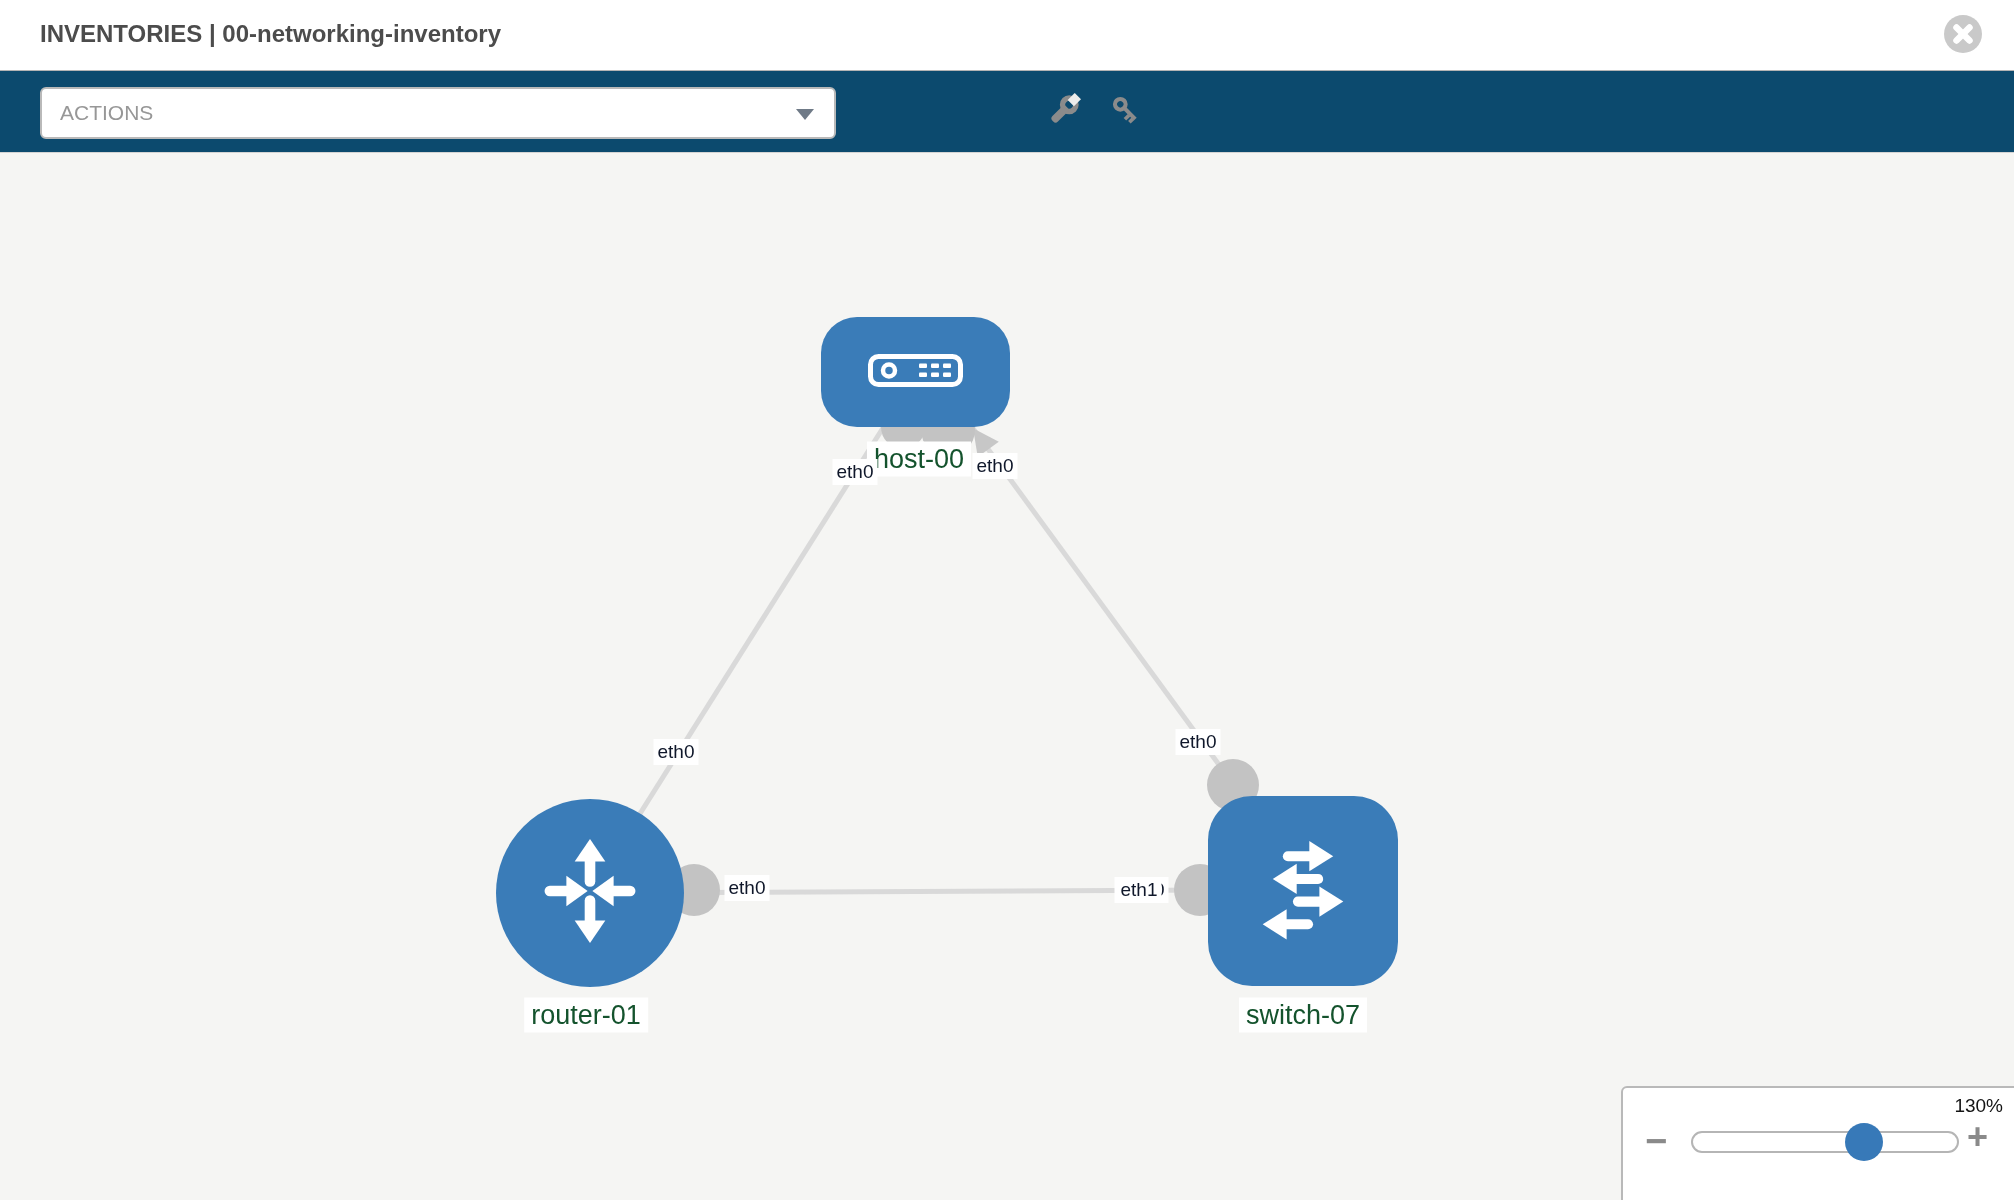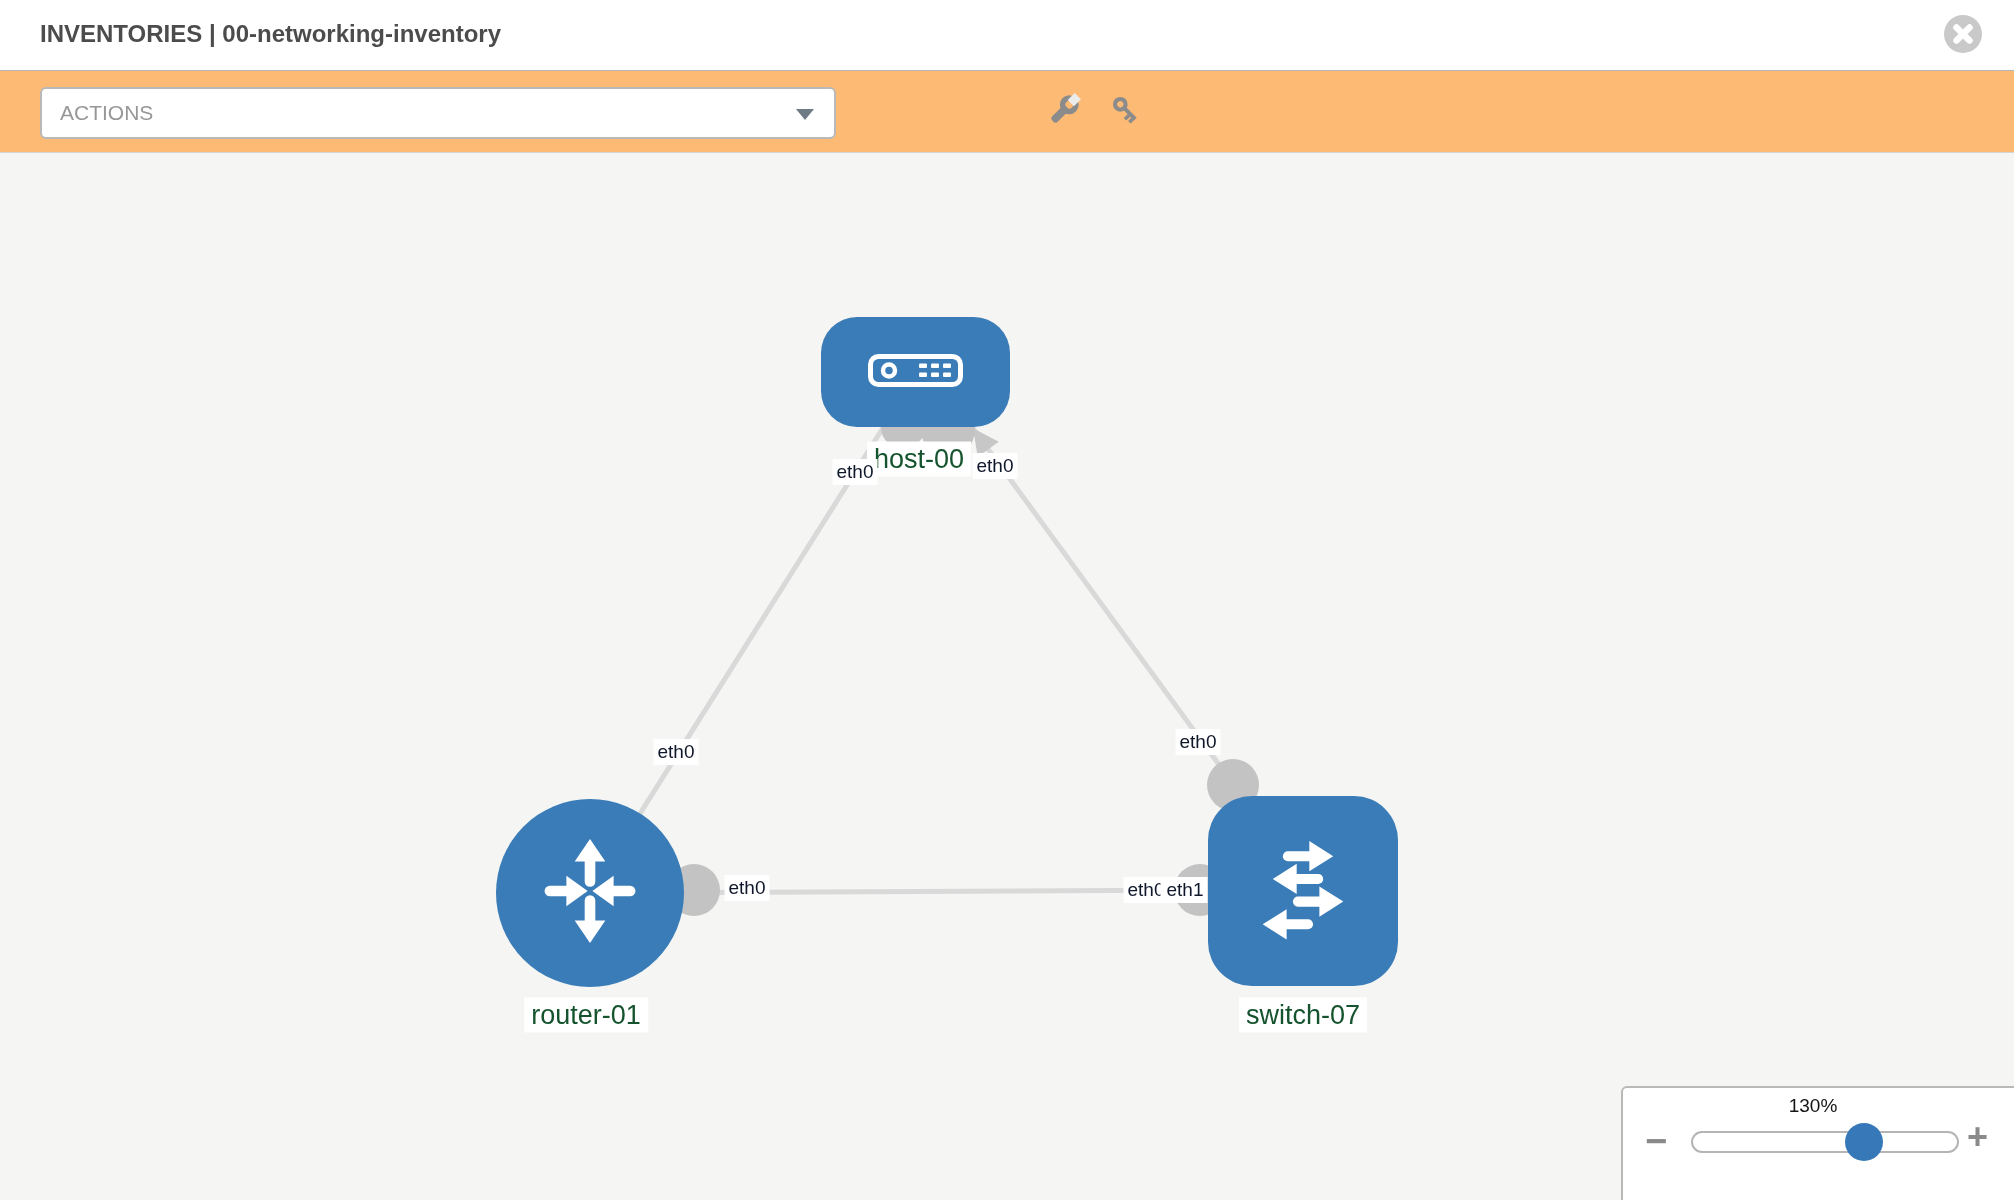--- a/index.html
+++ b/index.html
@@ -9,21 +9,21 @@
 
   
   .header{position:absolute;top:0;left:0;right:0;height:70px;background:#fff;z-index:10}
   .title{position:absolute;left:40px;top:0;margin:0;line-height:68px;
          font-size:24px;font-weight:700;color:#4c4c4c;white-space:nowrap}
   .close-btn{position:absolute;left:1944px;top:15px;width:38px;height:38px;
              border:none;padding:0;border-radius:50%;background:#c9c9c9;cursor:pointer}
   .close-btn svg{display:block}
 
   
-  .toolbar{position:absolute;top:70px;left:0;right:0;height:83px;background:#fdba74;
+  .toolbar{position:absolute;top:70px;left:0;right:0;height:83px;background:#0c4a6e;
            border-top:1px solid #b4b4b4;border-bottom:1px solid #d4d4d3;
            box-sizing:border-box;z-index:10}
   .dropdown{position:absolute;top:16px;height:52px;box-sizing:border-box;background:#fff;
             border:2px solid #b9b9b9;border-radius:6px;cursor:pointer}
   .dropdown.actions{left:40px;width:796px}
   .dropdown.search{left:1183px;width:790px}
   .dd-label{position:absolute;left:18px;top:0;line-height:48px;font-size:21px;color:#979797;
             white-space:nowrap}
   .caret{position:absolute;right:20px;top:20px;width:0;height:0;
          border-left:9px solid transparent;border-right:9px solid transparent;
@@ -53,27 +53,27 @@
 
   .lbl-host{left:919px;top:459px}
   .lbl-router{left:586px;top:1015px}
   .lbl-switch{left:1303px;top:1015px}
   .lbl-eth-host-left{left:855px;top:472px}
   .lbl-eth-host-right{left:995px;top:466px}
   .lbl-eth-mid-left{left:676px;top:752px}
   .lbl-eth-mid-right{left:1198px;top:742px}
   .lbl-eth-bot-router{left:747px;top:888px}
   .lbl-eth-bot-switch-a{left:1146px;top:890px}
-  .lbl-eth-bot-switch-b{left:1184px;top:890px}
+  .lbl-eth-bot-switch-b{left:1138px;top:890px}
 
   
   .zoom-panel{position:absolute;left:1621px;top:1086px;width:406px;height:160px;
               background:#fff;border:2px solid #b9b9b9;border-radius:6px;
               box-sizing:border-box;z-index:5}
-  .zoom-value{position:absolute;top:7px;left:0;width:380px;text-align:center;
+  .zoom-value{position:absolute;top:7px;left:0;width:380px;text-align:right;
               font-size:19px;color:#141414}
   .zoom-minus,.zoom-plus{position:absolute;background:none;border:none;padding:0;
               font-family:inherit;font-weight:700;color:#8a8a8a;line-height:1;cursor:pointer}
   .zoom-minus{left:22px;top:34px;font-size:38px}
   .zoom-plus{left:344px;top:31px;font-size:36px}
   .zoom-track{position:absolute;left:68px;top:43px;width:268px;height:22px;
               box-sizing:border-box;border:2px solid #b5b5b5;border-radius:13px;
               background:#fff;cursor:pointer}
   .zoom-thumb{position:absolute;left:152px;top:-10px;width:38px;height:38px;
               border-radius:50%;background:#3779b8;cursor:grab}

